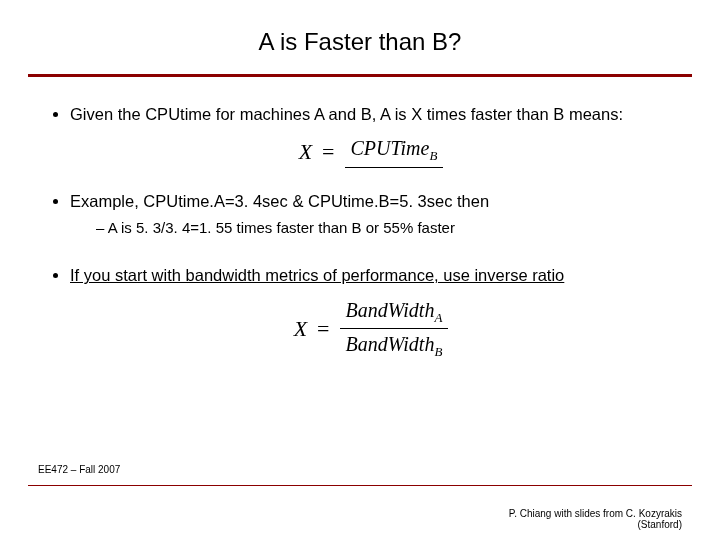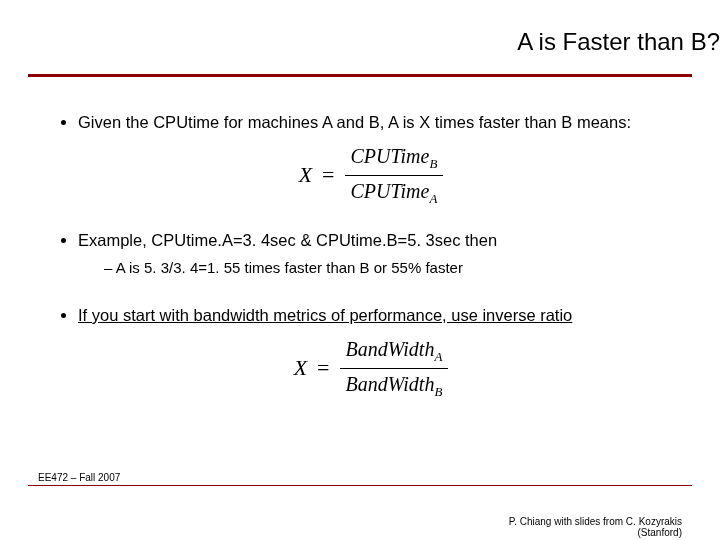--- a/index.html
+++ b/index.html
@@ -12,39 +12,39 @@
     color: #000;
     overflow: hidden;
   }
   .slide {
     position: relative;
     width: 720px;
     height: 540px;
     box-sizing: border-box;
   }
   .title {
-    text-align: right;
+    text-align: center;
     font-size: 24px;
     padding-top: 28px;
     padding-bottom: 8px;
   }
   .rule {
     border: none;
     border-top: 3px solid #8b0000;
     margin: 10px 28px 0 28px;
   }
   .content {
     padding: 18px 40px 0 40px;
     font-size: 16.5px;
     line-height: 1.35;
   }
   ul.top {
     list-style: disc;
     padding-left: 22px;
-    margin: 16px;
+    margin: 8px;
   }
   ul.top > li {
     margin-bottom: 18px;
   }
   ul.sub {
     list-style: none;
     padding-left: 26px;
     margin: 6px 0 0 0;
     font-size: 15px;
   }
@@ -90,21 +90,21 @@
     left: 28px;
     right: 28px;
     bottom: 46px;
     border: none;
     border-top: 1.5px solid #8b0000;
   }
   .footer {
     position: absolute;
     left: 38px;
     right: 38px;
-    bottom: 2px;
+    bottom: 10px;
     font-size: 10px;
     display: flex;
     justify-content: space-between;
     align-items: flex-start;
   }
   .footer .right {
     text-align: right;
     max-width: 200px;
     margin-top: 44px;
   }
@@ -128,21 +128,20 @@
   <div class="content">
     <ul class="top">
       <li>
         <span>Given the CPUtime for machines A and B, A is X times faster than B means:</span>
         <div class="formula">
           <span class="eqline">
             <span>X</span>
             <span style="font-style:normal;">=</span>
             <span class="frac">
               <span class="num"><span>CPUTime</span><span class="subscript">B</span></span>
-              <span class="den"><span>CPUTime</span><span class="subscript">A</span></span>
             </span>
           </span>
         </div>
       </li>
 
       <li>
         <span>Example, CPUtime.A=3. 4sec &amp; CPUtime.B=5. 3sec then</span>
         <ul class="sub">
           <li>A is 5. 3/3. 4=1. 55 times faster than B or 55% faster</li>
         </ul>

